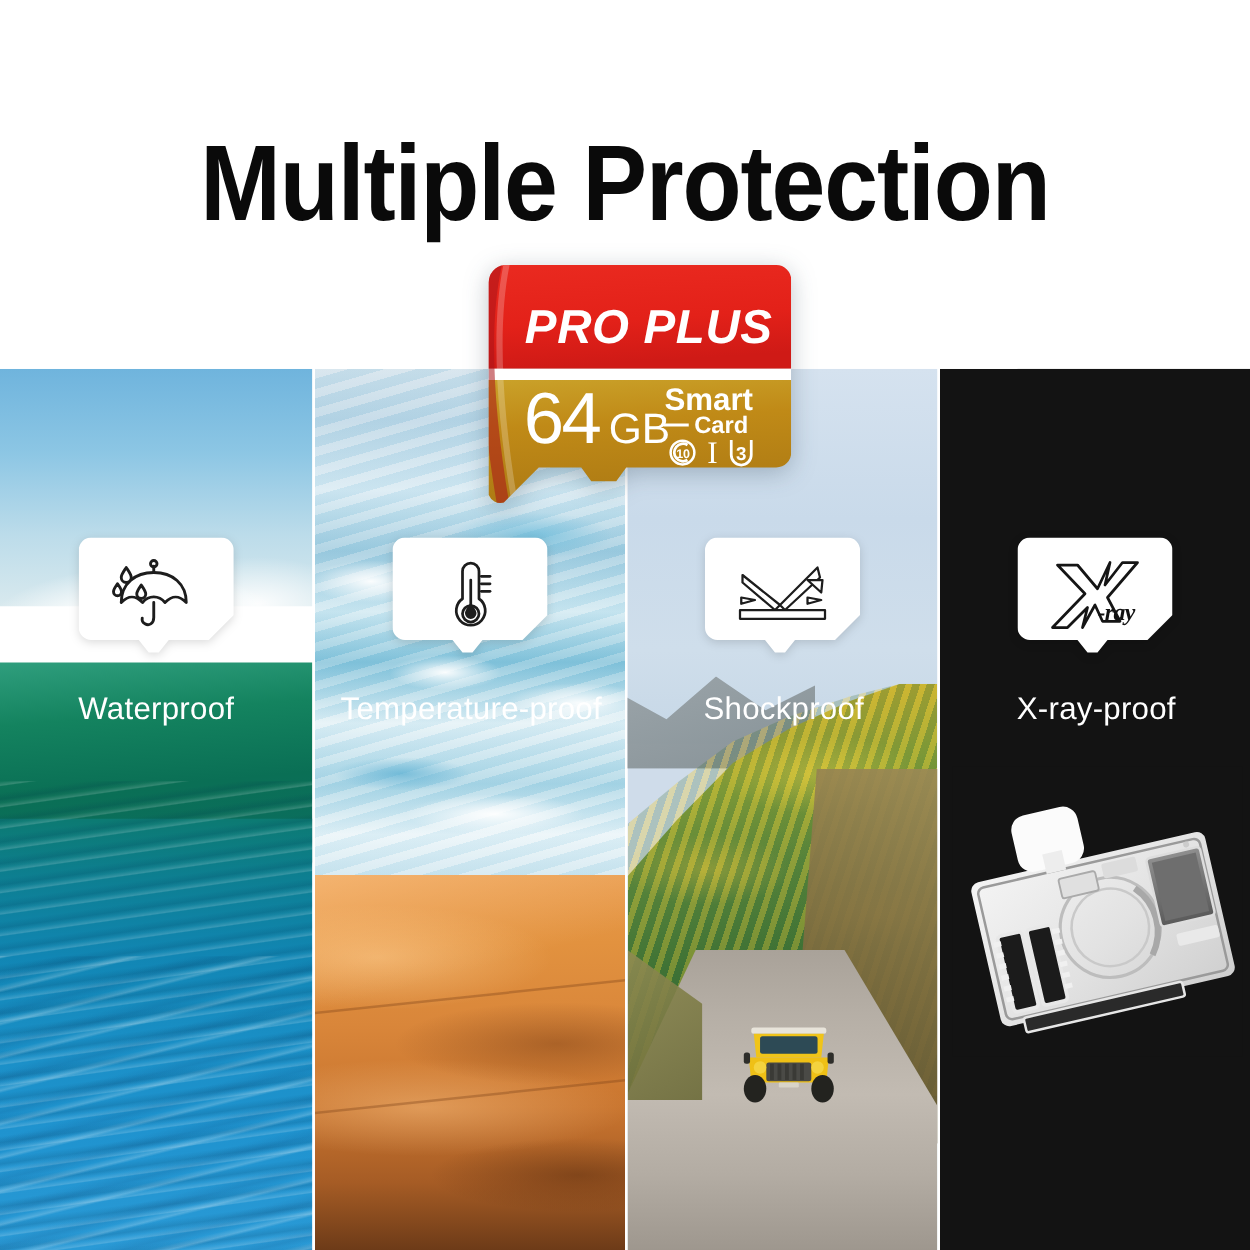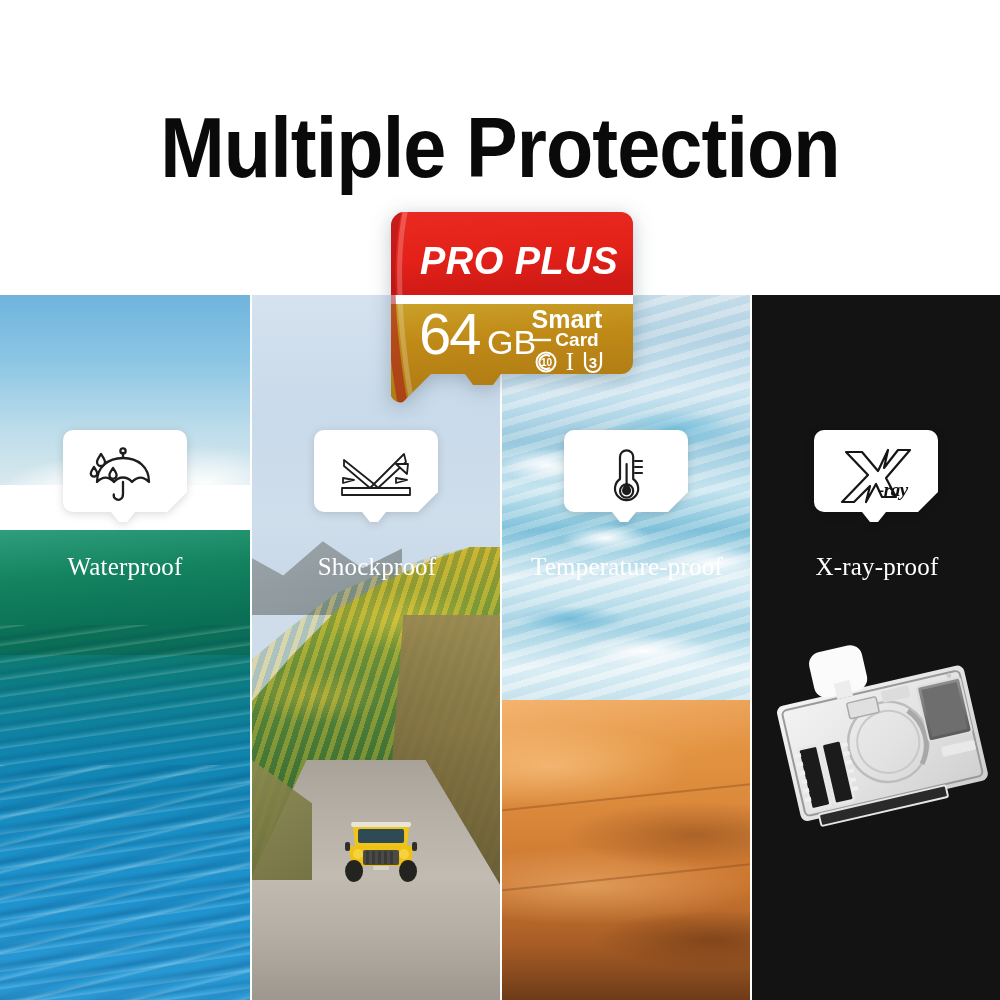--- a/index.html
+++ b/index.html
@@ -171,21 +171,21 @@
   .feature-tile{
     position:absolute; inset:0;
     filter:drop-shadow(0 2px 4px rgba(0,0,0,.14));
   }
   .feature-icon{
     position:absolute; top:14px; left:12px; width:100px; height:62px;
   }
   .feature-label{
     position:absolute; top:258px; left:0; width:250px;
     text-align:center;
-    font-family:Liberation Serif, serif;
+    font-family:Liberation Sans, sans-serif;
     font-size:25px;
     letter-spacing:.2px;
     color:#ffffff;
     z-index:3;
     white-space:nowrap;
   }
 
   
   .hero-card{
     position:absolute; top:212px; left:369px;
@@ -221,20 +221,50 @@
           <circle cx="48" cy="7" r="2.6"></circle>
           <path d="M48,38 V50 C48,55 44,57 41,55 C39,54 38.5,52 38.8,50.5"></path>
           <path d="M26,10 C24,13 22,15.5 22,18 a4,4 0 0 0 8,0 C30,15.5 28,13 26,10 Z"></path>
           <path d="M19,23 C17.4,25.4 15.8,27.4 15.8,29.4 a3.2,3.2 0 0 0 6.4,0 C22.2,27.4 20.6,25.4 19,23 Z"></path>
           <path d="M38,24 C36.2,26.7 34.4,29 34.4,31.2 a3.6,3.6 0 0 0 7.2,0 C41.6,29 39.8,26.7 38,24 Z"></path>
         </g>
       </svg>
     </div>
 
     <div class="feature-label">Waterproof</div>
+  </div>
+
+  <div class="panel">
+    <div class="bg-ice">
+      <div class="shards"></div>
+    </div>
+    <div class="bg-desert">
+      <div class="dunes"></div>
+      <div class="ridge" style="top:95px;"></div>
+      <div class="ridge" style="top:175px;"></div>
+    </div>
+
+    <div class="feature">
+      <svg class="feature-tile" viewBox="0 0 124 100">
+        <path d="M10,0 H114 a10,10 0 0 1 10,10 V62 L104,82 H72 L64,92 H56 L48,82 H10 A10,10 0 0 1 0,72 V10 A10,10 0 0 1 10,0 Z" fill="#ffffff"></path>
+      </svg>
+      <svg class="feature-icon" viewBox="0 0 100 62">
+        <g fill="none" stroke="#1d1d1d" stroke-width="2.2" stroke-linecap="round" stroke-linejoin="round">
+          <path d="M44,35 V13 a6.6,6.6 0 0 1 13.2,0 V35 a11.6,11.6 0 1 1 -13.2,0 Z"></path>
+          <path d="M50.6,20 V42"></path>
+          <path d="M50.6,38 C48,42 46,44.6 46,46.6 a4.6,4.6 0 0 0 9.2,0 C55.2,44.6 53.2,42 50.6,38 Z" fill="#1d1d1d" stroke="none"></path>
+          <circle cx="50.6" cy="47" r="6.6"></circle>
+          <path d="M59,17 H66"></path>
+          <path d="M59,23 H66"></path>
+          <path d="M59,29 H66"></path>
+        </g>
+      </svg>
+    </div>
+
+    <div class="feature-label">Temperature-proof</div>
   </div>
 
   <div class="panel">
     <div class="bg-forest">
       <div class="sky3"></div>
       <div class="ridge-far"></div>
       <div class="hill"></div>
       <div class="aspen"></div>
       <div class="slope-right"></div>
       <div class="road"></div>
@@ -272,50 +302,20 @@
           <path d="M78,10 L48,40 L52,44 L80,18 Z"></path>
           <path d="M70,20 L82,20 L81,30 Z"></path>
           <path d="M17,34 L28,36 L17,39 Z"></path>
           <path d="M70,34 L81,36 L70,39 Z"></path>
           <rect x="16" y="44" width="68" height="7"></rect>
         </g>
       </svg>
     </div>
 
     <div class="feature-label">Shockproof</div>
-  </div>
-
-  <div class="panel">
-    <div class="bg-ice">
-      <div class="shards"></div>
-    </div>
-    <div class="bg-desert">
-      <div class="dunes"></div>
-      <div class="ridge" style="top:95px;"></div>
-      <div class="ridge" style="top:175px;"></div>
-    </div>
-
-    <div class="feature">
-      <svg class="feature-tile" viewBox="0 0 124 100">
-        <path d="M10,0 H114 a10,10 0 0 1 10,10 V62 L104,82 H72 L64,92 H56 L48,82 H10 A10,10 0 0 1 0,72 V10 A10,10 0 0 1 10,0 Z" fill="#ffffff"></path>
-      </svg>
-      <svg class="feature-icon" viewBox="0 0 100 62">
-        <g fill="none" stroke="#1d1d1d" stroke-width="2.2" stroke-linecap="round" stroke-linejoin="round">
-          <path d="M44,35 V13 a6.6,6.6 0 0 1 13.2,0 V35 a11.6,11.6 0 1 1 -13.2,0 Z"></path>
-          <path d="M50.6,20 V42"></path>
-          <path d="M50.6,38 C48,42 46,44.6 46,46.6 a4.6,4.6 0 0 0 9.2,0 C55.2,44.6 53.2,42 50.6,38 Z" fill="#1d1d1d" stroke="none"></path>
-          <circle cx="50.6" cy="47" r="6.6"></circle>
-          <path d="M59,17 H66"></path>
-          <path d="M59,23 H66"></path>
-          <path d="M59,29 H66"></path>
-        </g>
-      </svg>
-    </div>
-
-    <div class="feature-label">Temperature-proof</div>
   </div>
 
   <div class="panel">
     <div class="bg-black"></div>
 
     <svg class="xray-scan" viewBox="0 0 232 232">
       <defs>
         <linearGradient id="xrBody" x1="0" y1="0" x2="1" y2="1">
           <stop offset="0" stop-color="#f4f4f4"></stop>
           <stop offset="0.55" stop-color="#e2e2e2"></stop>

